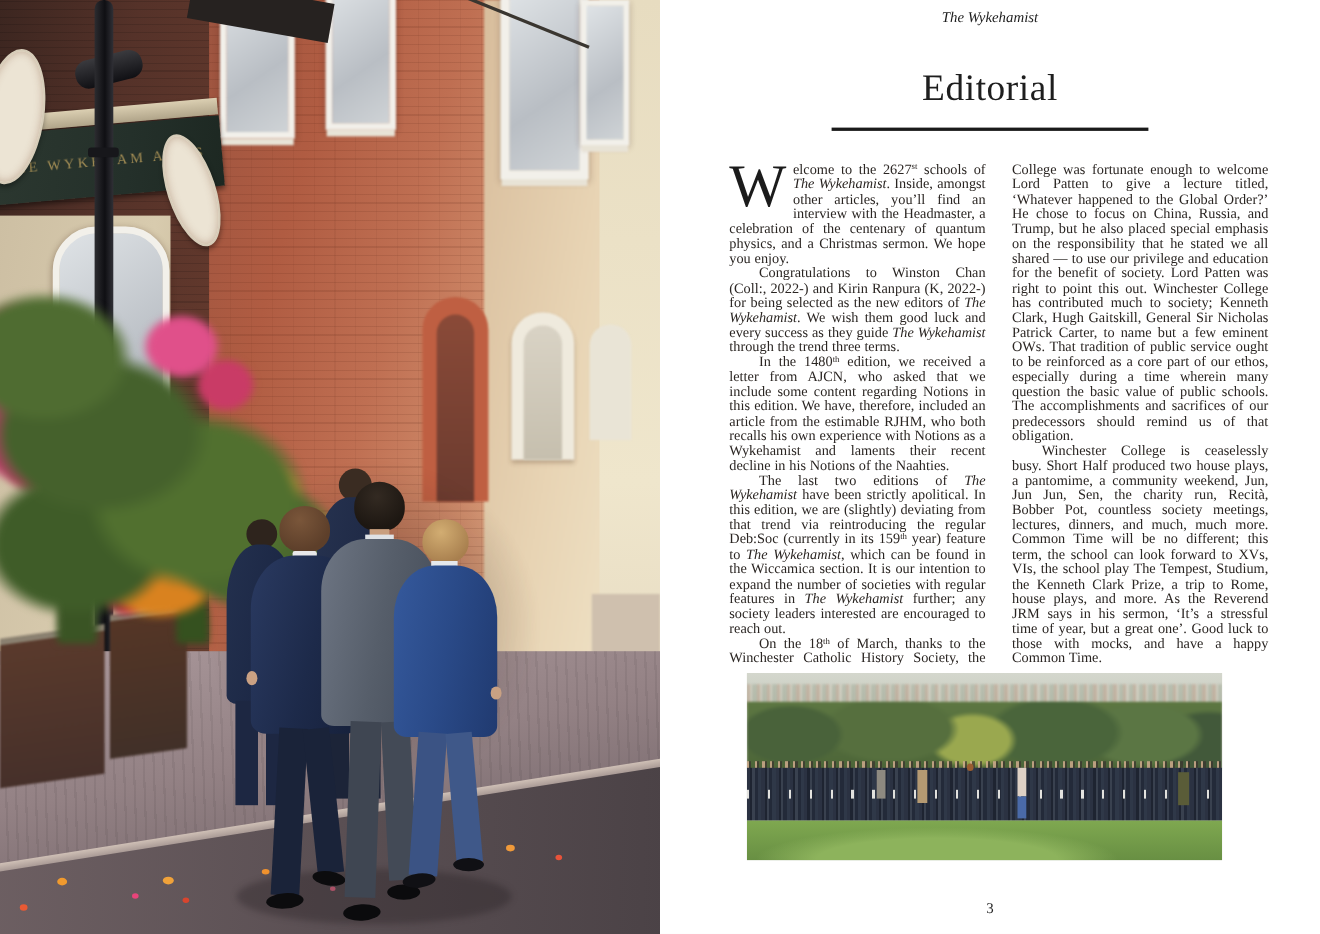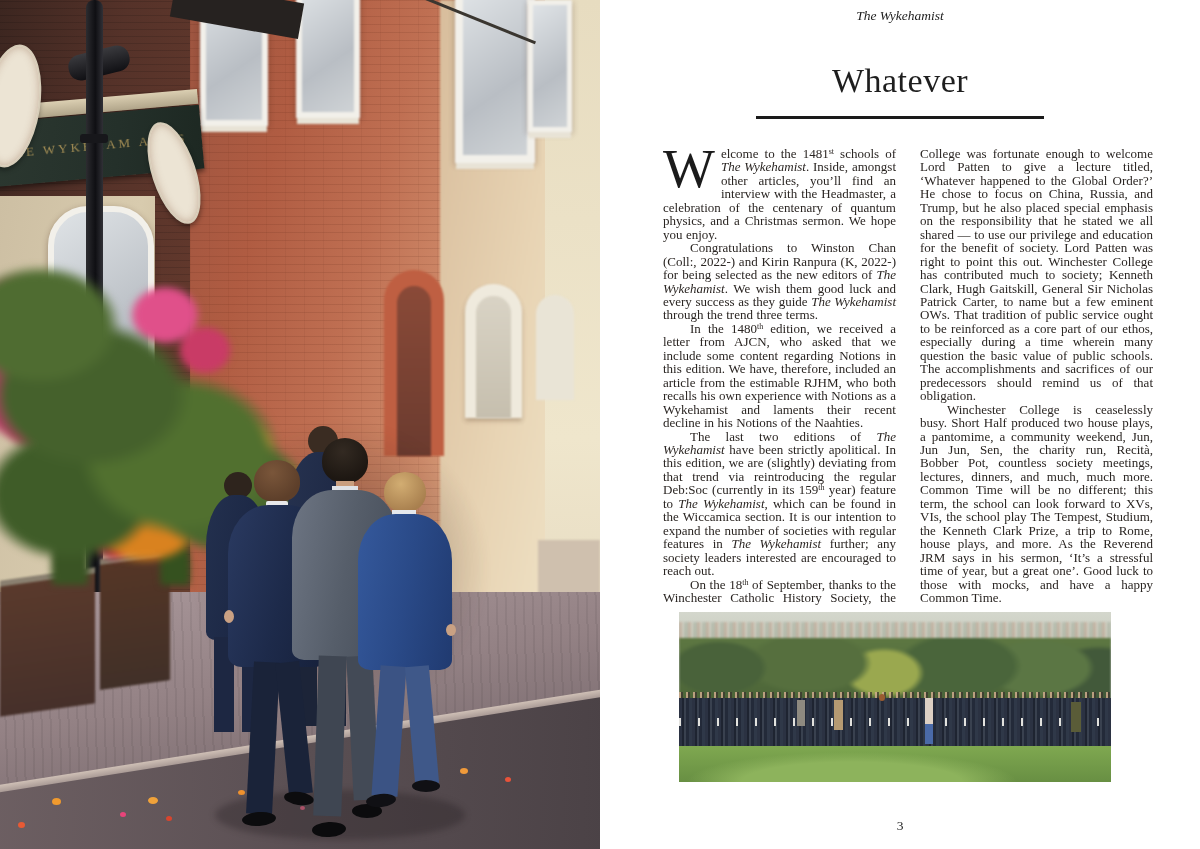--- a/index.html
+++ b/index.html
@@ -249,31 +249,31 @@
         <i style="left:8px;top:322px;width:30px;height:13px;border-radius:50%;background:#101014;transform:rotate(-6deg);"></i>
         <i style="left:54px;top:308px;width:28px;height:12px;border-radius:50%;background:#101014;"></i>
       </div>
     </div>
   </div>
 
   <div id="right-page" class="abs">
 
     <div id="journal-title" class="abs">The Wykehamist</div>
 
-    <h1 id="page-title" class="abs" style="margin:0;font-weight:normal;">Whatever</h1>
+    <h1 id="page-title" class="abs" style="margin:0;font-weight:normal;">Editorial</h1>
 
     <div id="title-rule" class="abs"></div>
 
     <div id="article" class="abs">
       <div class="column">
-          <p class="para"><span class="dropcap">W</span><span>elcome to the 1481</span><span class="sup">st</span><span> schools of </span><span class="it">The Wykehamist</span><span>. Inside, amongst other articles, you’ll find an interview with the Headmaster, a celebration of the centenary of quantum physics, and a Christmas sermon. We hope you enjoy.</span></p>
+          <p class="para"><span class="dropcap">W</span><span>elcome to the 2627</span><span class="sup">st</span><span> schools of </span><span class="it">The Wykehamist</span><span>. Inside, amongst other articles, you’ll find an interview with the Headmaster, a celebration of the centenary of quantum physics, and a Christmas sermon. We hope you enjoy.</span></p>
           <p class="para indent"><span>Congratulations to Winston Chan (Coll:, 2022-) and Kirin Ranpura (K, 2022-) for being selected as the new editors of </span><span class="it">The Wykehamist</span><span>. We wish them good luck and every success as they guide </span><span class="it">The Wykehamist</span><span> through the trend three terms.</span></p>
           <p class="para indent"><span>In the 1480</span><span class="sup">th</span><span> edition, we received a letter from AJCN, who asked that we include some content regarding Notions in this edition. We have, therefore, included an article from the estimable RJHM, who both recalls his own experience with Notions as a Wykehamist and laments their recent decline in his Notions of the Naahties.</span></p>
           <p class="para indent"><span>The last two editions of </span><span class="it">The Wykehamist</span><span> have been strictly apolitical. In this edition, we are (slightly) deviating from that trend via reintroducing the regular Deb:Soc (currently in its 159</span><span class="sup">th</span><span> year) feature to </span><span class="it">The Wykehamist</span><span>, which can be found in the Wiccamica section. It is our intention to expand the number of societies with regular features in </span><span class="it">The Wykehamist</span><span> further; any society leaders interested are encouraged to reach out.</span></p>
-          <p class="para indent force-just"><span>On the 18</span><span class="sup">th</span><span> of September, thanks to the Winchester Catholic History Society, the</span></p>
+          <p class="para indent force-just"><span>On the 18</span><span class="sup">th</span><span> of March, thanks to the Winchester Catholic History Society, the</span></p>
         </div>
       <div class="column">
           <p class="para"><span>College was fortunate enough to welcome Lord Patten to give a lecture titled, ‘Whatever happened to the Global Order?’ He chose to focus on China, Russia, and Trump, but he also placed special emphasis on the responsibility that he stated we all shared — to use our privilege and education for the benefit of society. Lord Patten was right to point this out. Winchester College has contributed much to society; Kenneth Clark, Hugh Gaitskill, General Sir Nicholas Patrick Carter, to name but a few eminent OWs. That tradition of public service ought to be reinforced as a core part of our ethos, especially during a time wherein many question the basic value of public schools. The accomplishments and sacrifices of our predecessors should remind us of that obligation.</span></p>
           <p class="para indent"><span>Winchester College is ceaselessly busy. Short Half produced two house plays, a pantomime, a community weekend, Jun, Jun Jun, Sen, the charity run, Recità, Bobber Pot, countless society meetings, lectures, dinners, and much, much more. Common Time will be no different; this term, the school can look forward to XVs, VIs, the school play The Tempest, Studium, the Kenneth Clark Prize, a trip to Rome, house plays, and more. As the Reverend JRM says in his sermon, ‘It’s a stressful time of year, but a great one’. Good luck to those with mocks, and have a happy Common Time.</span></p>
         </div>
     </div>
 
     <div id="crowd-photo" class="abs">
       <div id="cp-sky" class="abs"></div>
       <div id="cp-town" class="abs"></div>

